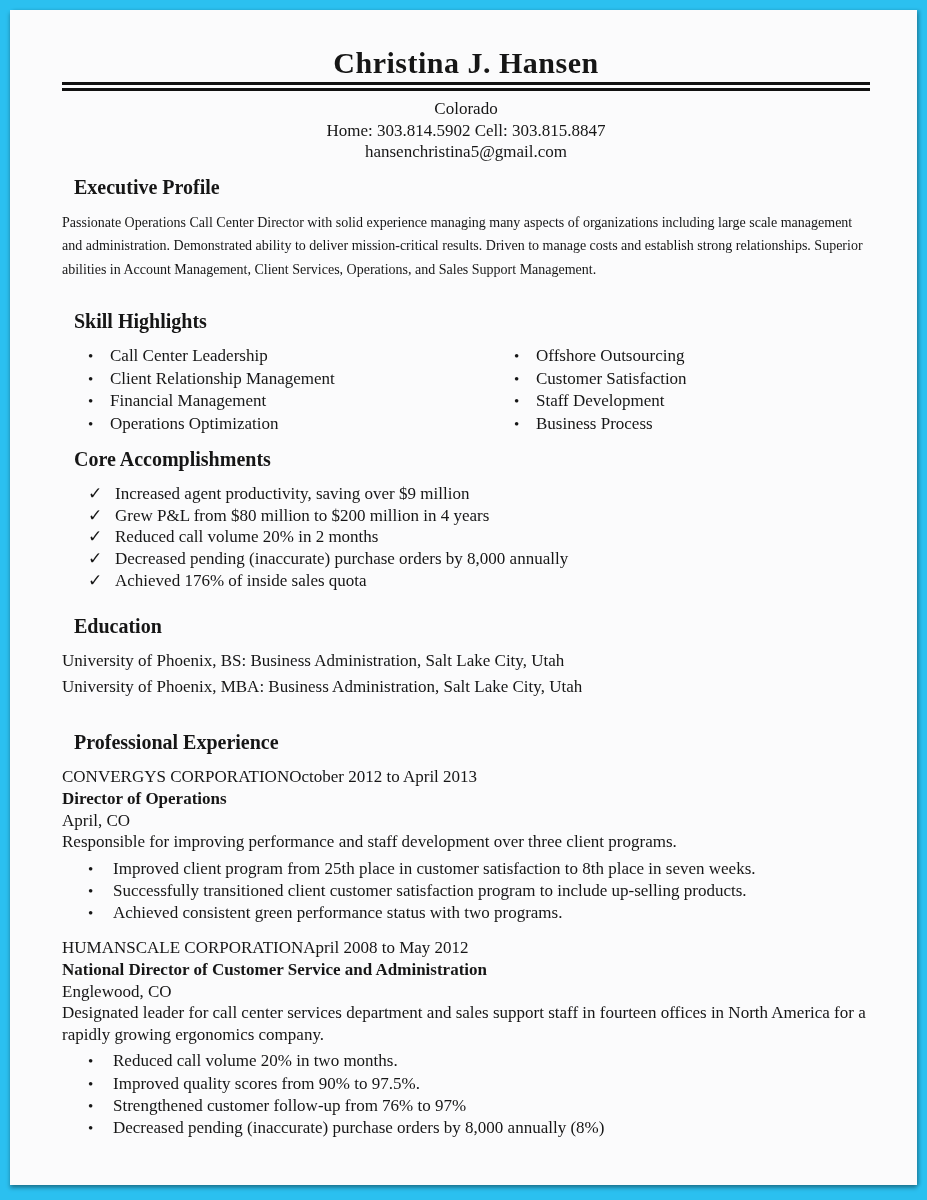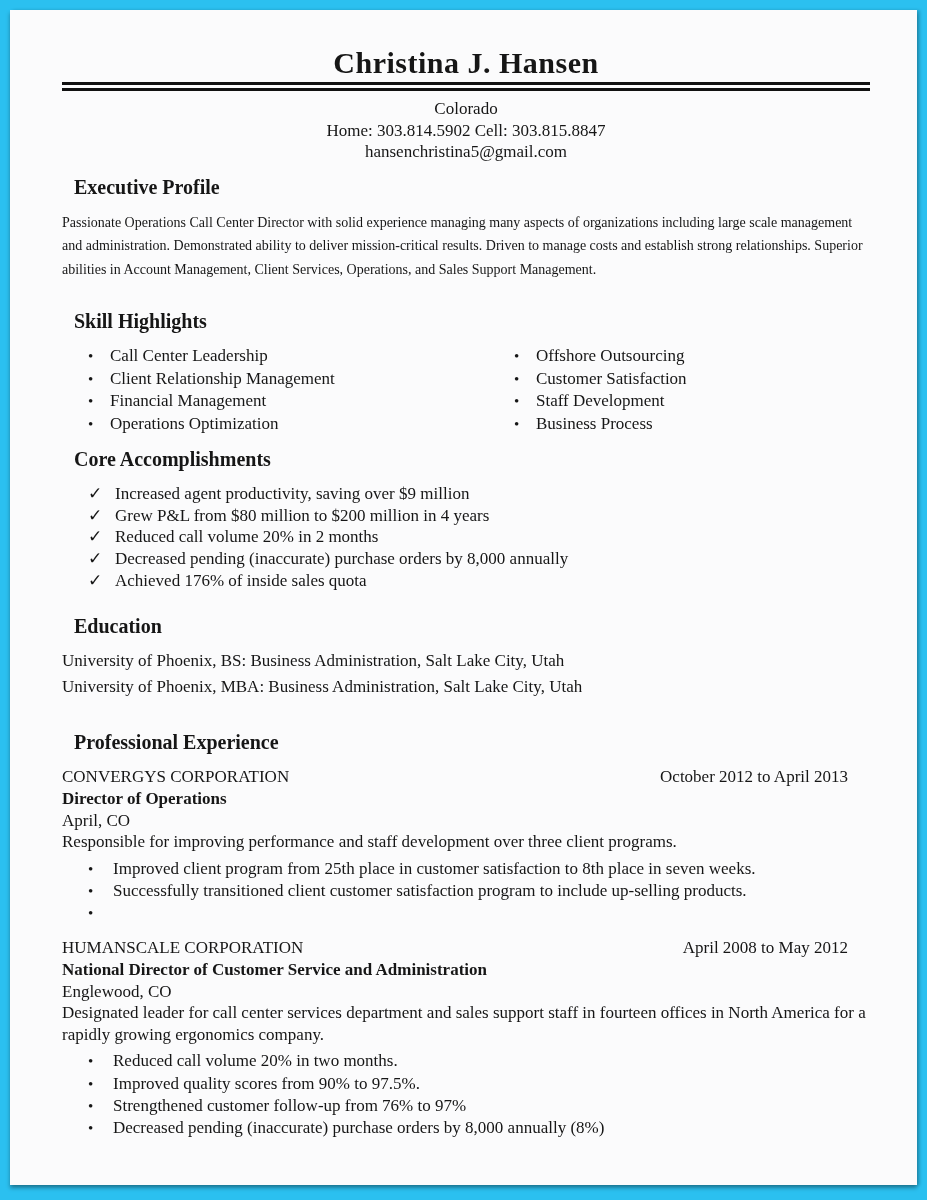--- a/index.html
+++ b/index.html
@@ -43,21 +43,21 @@
   .skills-wrap ul li{line-height:21.5px;}
   .col-left{width:426px;}
   .indent{padding-left:26px;}
   .glyph-bullet{display:inline-block;width:22px;flex:0 0 22px;font-size:15px;}
   .glyph-check{display:inline-block;width:27px;flex:0 0 27px;font-size:17px;}
   .checklist{margin-top:5px;}
   .checklist li{line-height:21.7px;}
   .edu-line{font-size:17px;line-height:21.5px;}
   .edu-first{margin-top:5px;}
   .job{font-size:17px;}
-  .job-head{display:flex;justify-content:space-between;align-items:baseline;line-height:21.5px;margin-top:5px;gap:23px;}
+  .job-head{display:flex;align-items:baseline;line-height:21.5px;margin-top:5px;}
   .job-dates{margin-right:22px;white-space:nowrap;}
   .job-title{font-weight:bold;line-height:21.5px;margin-top:1px;}
   .job-line{line-height:21.5px;}
   .job-bullets{margin-top:5px;}
   .job-bullets li{line-height:22.4px;}
   .job-bullets .glyph-bullet{width:25px;flex:0 0 25px;}
   .job2{margin-top:12px;}
 </style>
 </head>
 <body>
@@ -167,20 +167,21 @@
           <li>
               <span class="glyph-bullet">•</span>
               <span>Improved client program from 25th place in customer satisfaction to 8th place in seven weeks.</span>
             </li>
           <li>
               <span class="glyph-bullet">•</span>
               <span>Successfully transitioned client customer satisfaction program to include up-selling products.</span>
             </li>
           <li>
               <span class="glyph-bullet">•</span>
+              <span>Achieved consistent green performance status with two programs.</span>
             </li>
         </ul>
       </div>
 
       <div class="job job2">
         <div class="job-head">
           <span>HUMANSCALE CORPORATION</span>
           <span class="job-dates">April 2008 to May 2012</span>
         </div>
         <div class="job-title">National Director of Customer Service and Administration</div>

